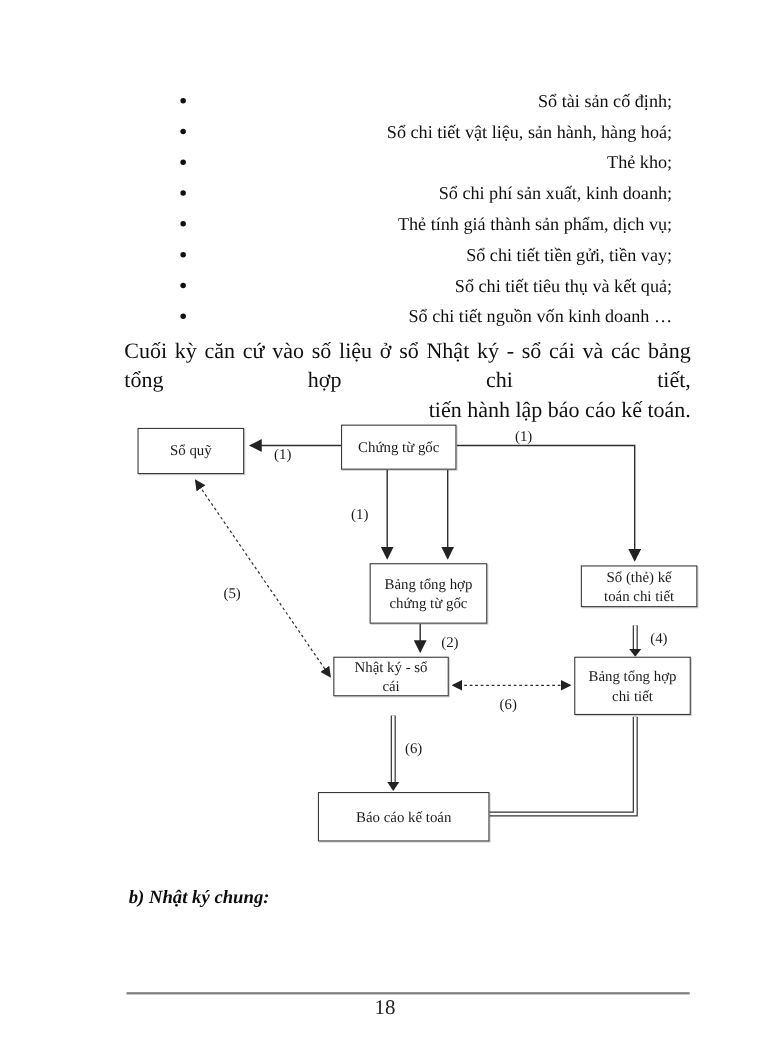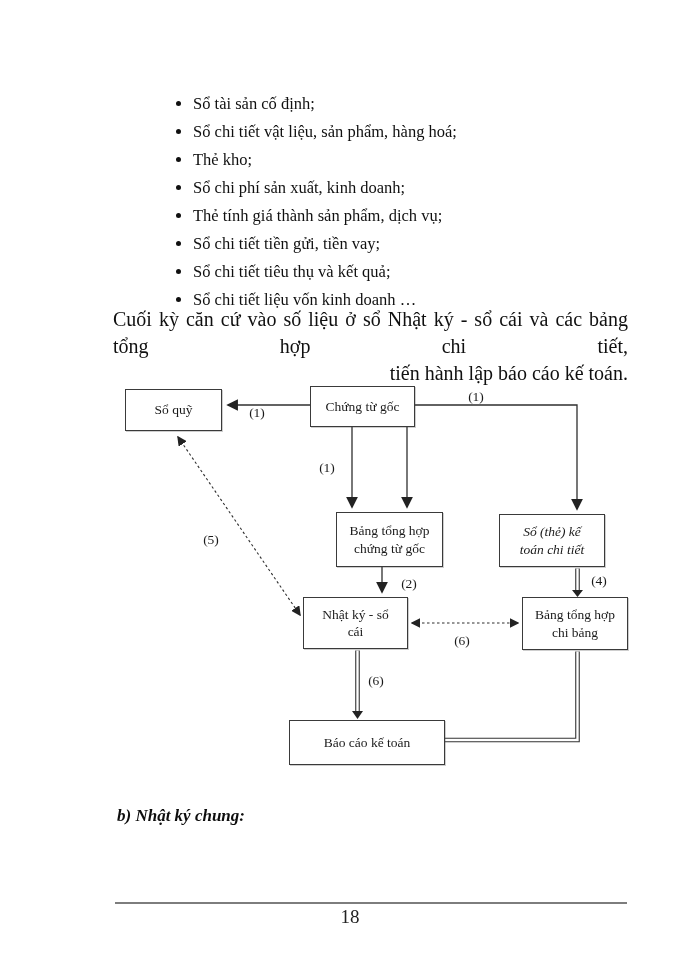--- a/index.html
+++ b/index.html
@@ -10,23 +10,24 @@
     font-family: "Liberation Serif", serif;
     color: #111111;
     overflow: hidden;
   }
 
   
   .bullets {
     position: absolute;
     left: 152px; top: 82px;
     width: 430px;
-    margin: 12px;
+    margin: 0;
     padding: 0 0 0 29px;
     list-style: disc outside;
+    text-align: right;
   }
   .bullets li {
     font-size: 16.5px;
     line-height: 19px;
     margin: 0 0 9px 0;
     color: #101010;
   }
 
   
   .para {
@@ -93,27 +94,27 @@
     text-align: center;
     font-size: 19px;
     color: #222222;
   }
 </style>
 </head>
 <body>
 
 <ul class="bullets">
   <li>Sổ tài sản cố định;</li>
-  <li>Sổ chi tiết vật liệu, sản phẩm, hàng hoá;</li>
+  <li>Sổ chi tiết vật liệu, sản hành, hàng hoá;</li>
   <li>Thẻ kho;</li>
   <li>Sổ chi phí sản xuất, kinh doanh;</li>
   <li>Thẻ tính giá thành sản phẩm, dịch vụ;</li>
   <li>Sổ chi tiết tiền gửi, tiền vay;</li>
   <li>Sổ chi tiết tiêu thụ và kết quả;</li>
-  <li>Sổ chi tiết liệu vốn kinh doanh …</li>
+  <li>Sổ chi tiết nguồn vốn kinh doanh …</li>
 </ul>
 
 <div class="para">
   <div class="pline justify-full">Cuối kỳ căn cứ vào số liệu ở sổ Nhật ký - sổ cái và các bảng tổng hợp chi tiết,</div>
   <div class="pline">tiến hành lập báo cáo kế toán.</div>
 </div>
 
 <div class="diagram">
 
   <svg width="700" height="400" viewBox="0 0 700 400">
@@ -150,31 +151,31 @@
     <div class="fline"></div>
   </div>
   <div class="fbox" style="left:310px; top:6px; width:105px; height:41px;">
     <div class="fline">Chứng từ gốc</div>
     <div class="fline"></div>
   </div>
   <div class="fbox" style="left:336px; top:132px; width:107px; height:55px;">
     <div class="fline">Bảng tổng hợp</div>
     <div class="fline">chứng từ gốc</div>
   </div>
-  <div class="fbox" style="left:499px; top:134px; width:106px; height:53px;font-style:italic;">
+  <div class="fbox" style="left:528px; top:134px; width:106px; height:38px;">
     <div class="fline">Sổ (thẻ) kế</div>
     <div class="fline">toán chi tiết</div>
   </div>
-  <div class="fbox" style="left:303px; top:217px; width:105px; height:52px;">
+  <div class="fbox" style="left:303px; top:217px; width:105px; height:36px;">
     <div class="fline">Nhật ký - sổ</div>
     <div class="fline">cái</div>
   </div>
   <div class="fbox" style="left:522px; top:217px; width:106px; height:53px;">
     <div class="fline">Bảng tổng hợp</div>
-    <div class="fline">chi bảng</div>
+    <div class="fline">chi tiết</div>
   </div>
   <div class="fbox" style="left:289px; top:340px; width:156px; height:45px;">
     <div class="fline">Báo cáo kế toán</div>
     <div class="fline"></div>
   </div>
 
   <div class="alabel" style="left:257px; top:33px;">(1)</div>
   <div class="alabel" style="left:476px; top:17px;">(1)</div>
   <div class="alabel" style="left:327px; top:88px;">(1)</div>
   <div class="alabel" style="left:409px; top:204px;">(2)</div>

